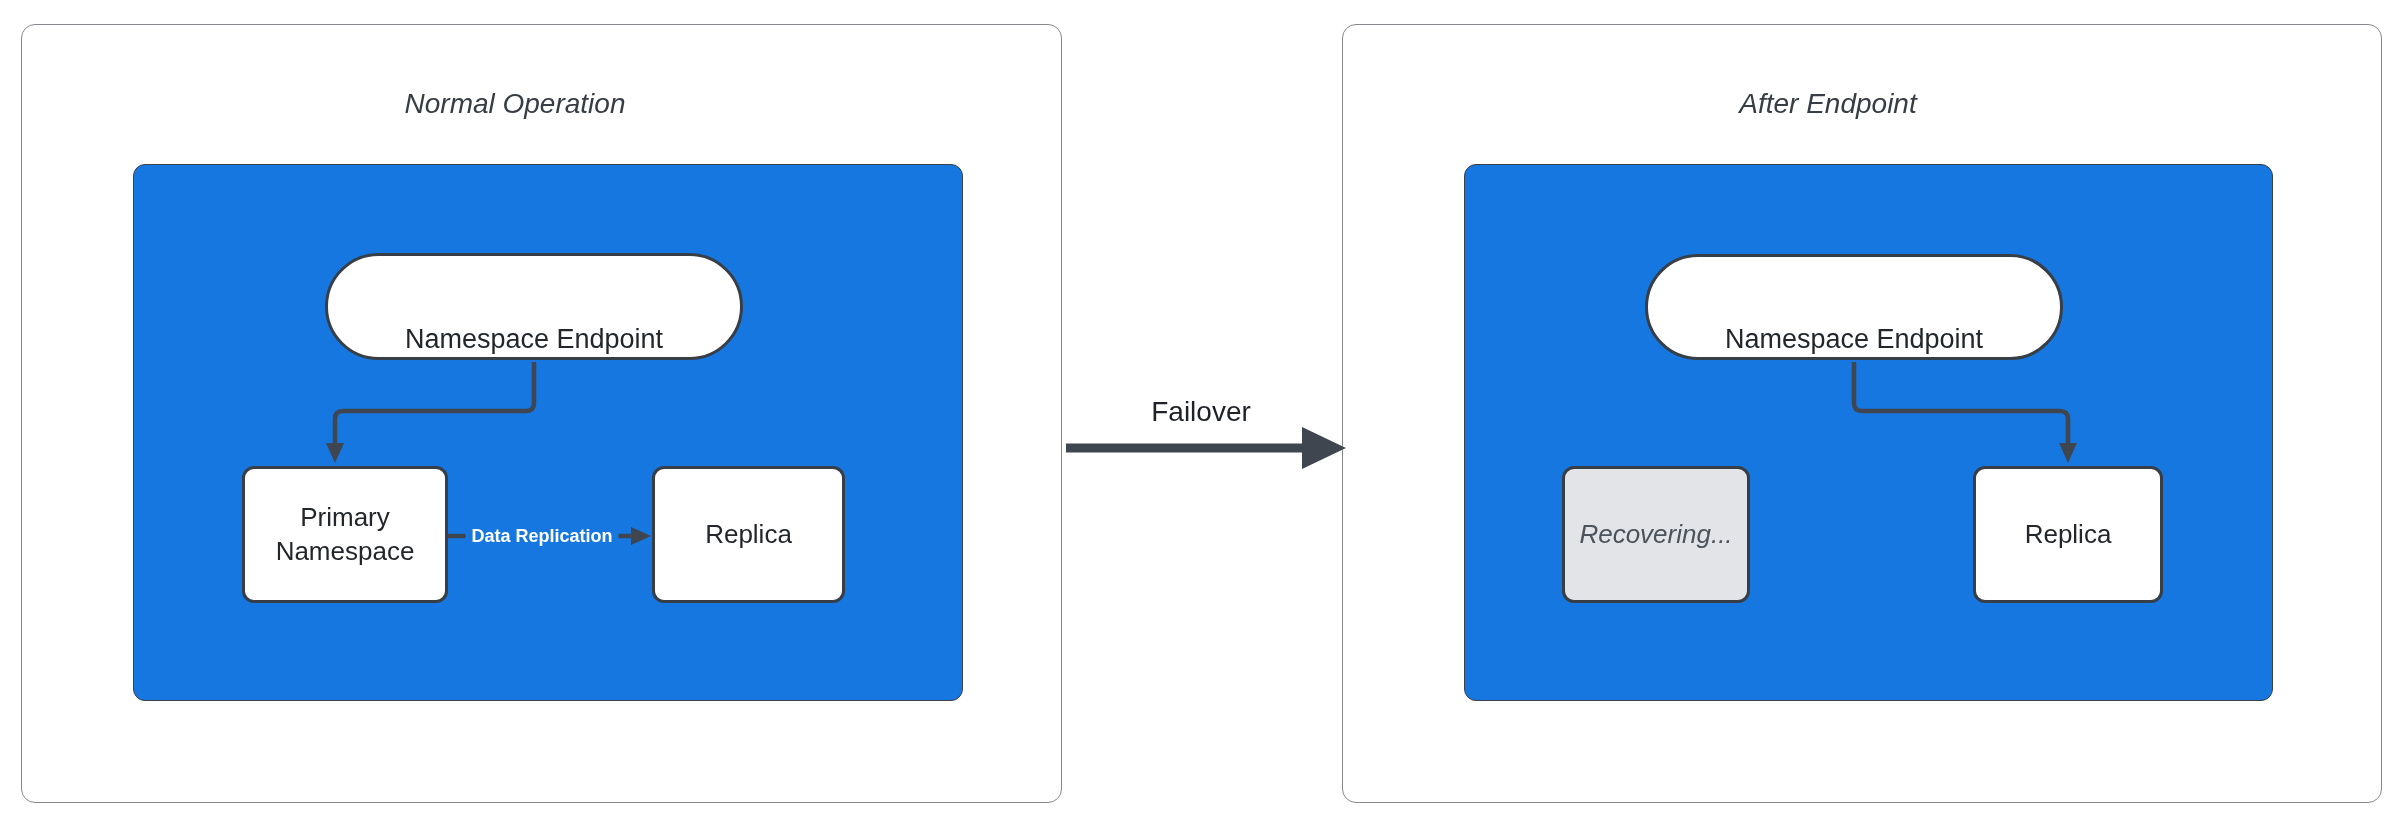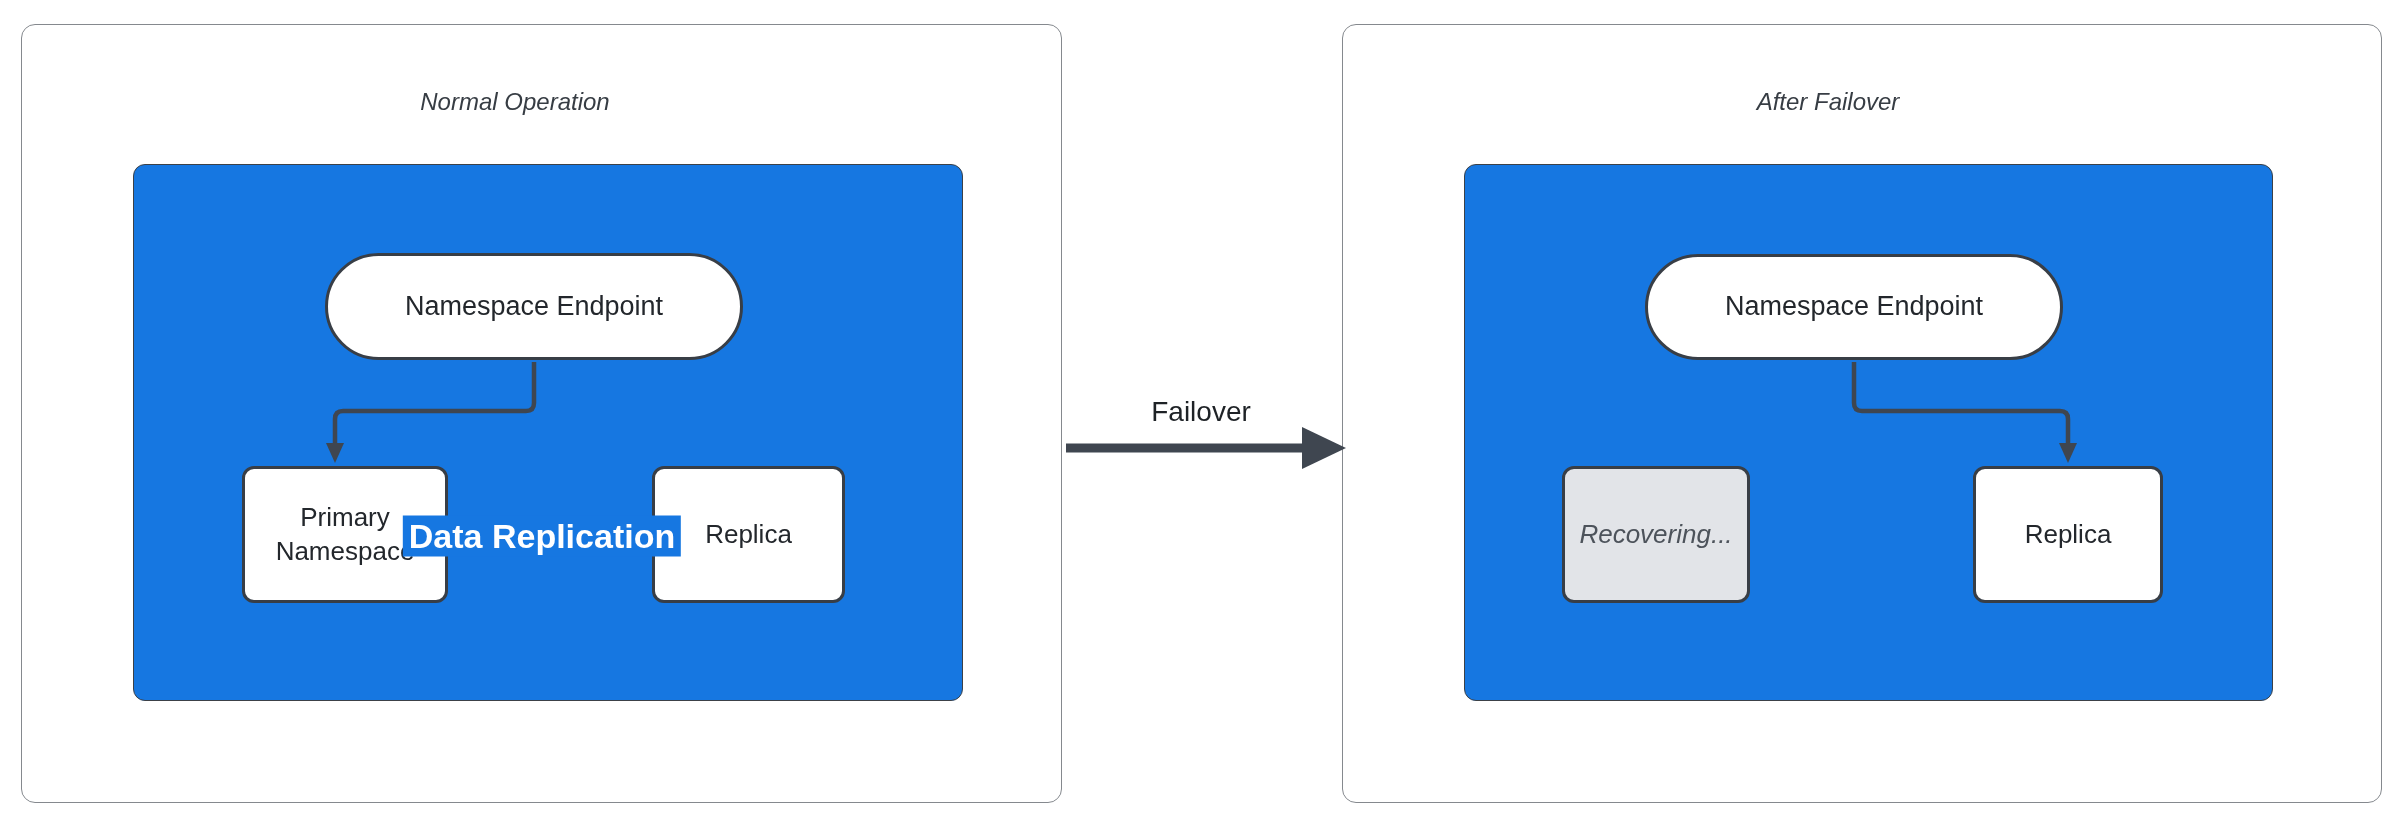--- a/index.html
+++ b/index.html
@@ -14,21 +14,21 @@
   .panel {
     position: absolute;
     background: #ffffff;
     border: 1.5px solid var(--panel-border, #85898e);
     border-radius: 14px;
     box-sizing: border-box;
   }
   .panel-title {
     position: absolute;
     transform: translateX(-50%);
-    font-size: 24px;
+    font-size: 28px;
     font-style: italic;
     color: var(--title-text, #373d44);
     white-space: nowrap;
   }
   .container-box {
     position: absolute;
     background: var(--container-blue, #1677e1);
     border: 1.5px solid var(--container-border, #3c4147);
     border-radius: 12px;
     box-sizing: border-box;
@@ -39,41 +39,41 @@
     align-items: center;
     justify-content: center;
     text-align: center;
     box-sizing: border-box;
     background: var(--node-bg, #ffffff);
     border: 3px solid var(--node-border, #383e46);
     color: var(--node-text, #23272c);
     font-size: 26px;
     line-height: 1.3;
   }
-  .node.pill { border-radius: 54px; font-size: 27px; }
+  .node.pill { border-radius: 54px; font-size: 27px; align-items: flex-end; }
   .node.rect { border-radius: 12px; padding: 6px 14px; }
   .node.ghost {
     background: var(--recovering-bg, #e2e4e8);
     color: var(--recovering-text, #4d535b);
     font-style: italic;
   }
   svg.edges { position: absolute; left: 0; top: 0; }
   .edge-path {
     fill: none;
     stroke: var(--edge, #3f4650);
     stroke-width: 4.5px;
   }
   .thick-shaft { stroke: var(--edge, #3f4650); stroke-width: 9px; }
   .arrow-fill { fill: var(--edge, #3f4650); }
   .edge-label {
     position: absolute;
     transform: translate(-50%, -50%);
     background: var(--container-blue, #1677e1);
     color: var(--edge-label-text, #ffffff);
-    font-size: 34px;
+    font-size: 18px;
     font-weight: bold;
     padding: 1px 6px;
     white-space: nowrap;
   }
   .transition-label {
     position: absolute;
     transform: translate(-50%, -50%);
     color: var(--failover-text, #1e2226);
     font-size: 28px;
     white-space: nowrap;
@@ -81,21 +81,21 @@
 </style>
 </head>
 <body>
 
 <div id="stage">
 
   <div class="panel" style="left:21px; top:24px; width:1041px; height:779px;"></div>
   <div class="panel" style="left:1342px; top:24px; width:1040px; height:779px;"></div>
 
   <div class="panel-title" style="left:515px; top:88px;">Normal Operation</div>
-  <div class="panel-title" style="left:1828px; top:88px;">After Failover</div>
+  <div class="panel-title" style="left:1828px; top:88px;">After Endpoint</div>
 
   <div class="container-box" style="left:133px; top:164px; width:830px; height:537px;"></div>
   <div class="container-box" style="left:1464px; top:164px; width:809px; height:537px;"></div>
 
   <svg class="edges" width="2407" height="828" viewBox="0 0 2407 828">
     <defs>
       <marker id="arrow" markerUnits="userSpaceOnUse" markerWidth="22" markerHeight="20" refX="3" refY="9" orient="auto">
         <path d="M0,0 L20,9 L0,18 Z" class="arrow-fill"></path>
       </marker>
     </defs>

